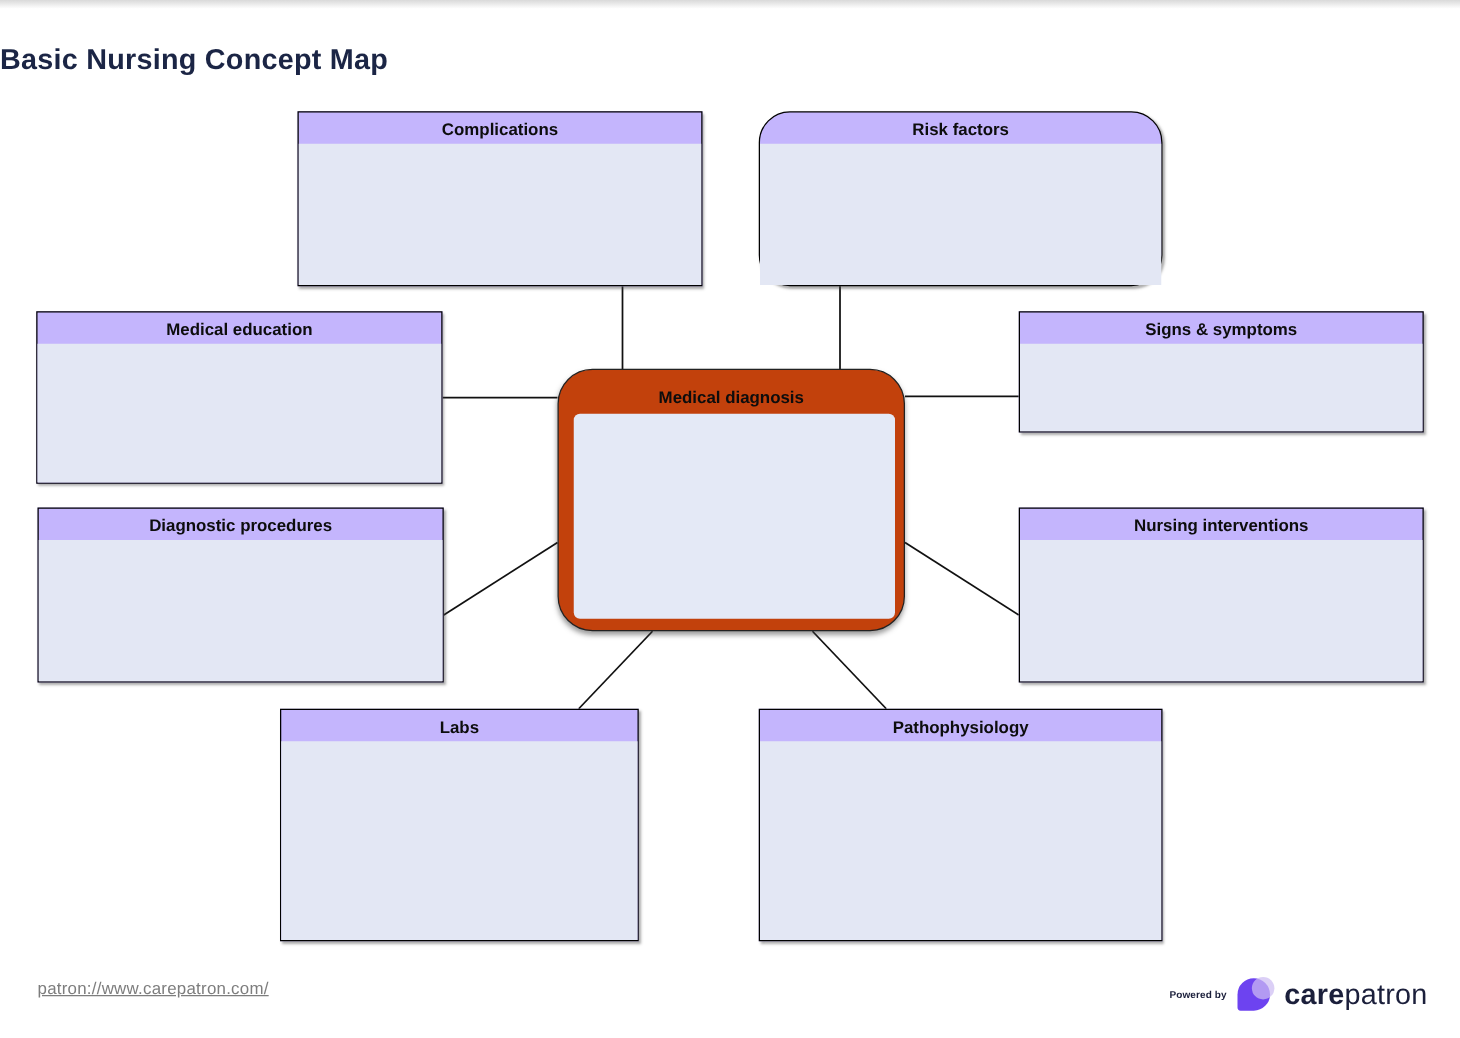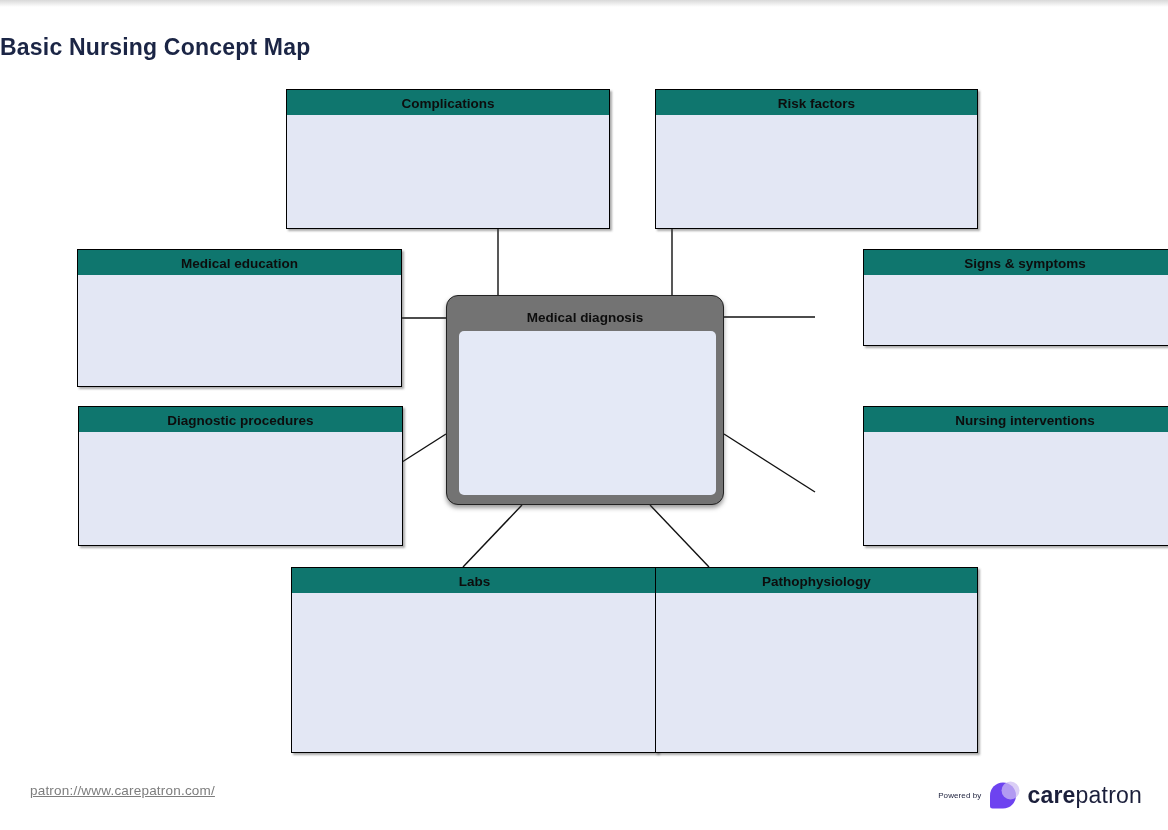--- a/index.html
+++ b/index.html
@@ -18,49 +18,48 @@
     position:absolute;left:0;top:34px;width:1168px;
     margin:0;
     font-size:23px;font-weight:700;color:#1b2545;
     letter-spacing:0.2px;
   }
   svg.edges{position:absolute;left:0;top:0;}
   svg.edges line{stroke:#111111;stroke-width:1.4;}
 
   .node{
     position:absolute;
-    background:#0f766e;
+    background:#c4b5fd;
     border:1.5px solid #000000;
     box-shadow:1.5px 2px 2px rgba(70,70,70,0.45);
     box-sizing:border-box;
-    margin-left:48px;
   }
   .node-label{
     position:absolute;left:0;top:0;right:0;height:25px;
     line-height:27px;text-align:center;
     font-size:13.5px;font-weight:700;color:#0d0d0d;
   }
   .node-body{
     position:absolute;left:0;right:0;top:25px;bottom:0;
     background:#e3e7f4;
   }
   .box-complications{left:238px;top:89px;width:324px;height:140px;}
-  .box-risk-factors{left:607px;top:89px;width:323px;height:140px;}
+  .box-risk-factors{left:607px;top:89px;width:323px;height:140px;border-radius:25px;}
   .box-patient-education{left:29px;top:249px;width:325px;height:138px;}
   .box-signs-symptoms{left:815px;top:249px;width:324px;height:97px;text-decoration:underline;}
   .box-diagnostic-procedures{left:30px;top:406px;width:325px;height:140px;}
   .box-nursing-interventions{left:815px;top:406px;width:324px;height:140px;}
-  .box-labs{left:243px;top:567px;width:367px;height:186px;}
+  .box-labs{left:224px;top:567px;width:287px;height:186px;}
   .box-pathophysiology{left:607px;top:567px;width:323px;height:186px;}
 
   .center-node{
     position:absolute;left:446px;top:295px;width:278px;height:210px;
-    background:#737373;
+    background:#c2410c;
     border:1.3px solid #222222;
-    border-radius:12px;
+    border-radius:28px;
     box-shadow:0 3px 4px rgba(60,60,60,0.5);
     box-sizing:border-box;
   }
   .center-label{
     position:absolute;left:0;right:0;top:10px;height:24px;
     line-height:24px;text-align:center;
     font-size:13.5px;font-weight:700;color:#0d0d0d;
   }
   .center-body{
     position:absolute;left:12px;right:7px;top:35px;bottom:9px;
@@ -70,21 +69,21 @@
   .footer-url{
     position:absolute;left:30px;top:783px;
     font-size:13.5px;color:#7d7d7d;text-decoration:underline;
     letter-spacing:0.2px;
   }
   .powered{
     position:absolute;right:26px;top:778px;height:34px;
     display:flex;align-items:center;gap:6px;
   }
   .powered-label{
-    font-size:8px;color:#1b1f3b;font-weight:400;letter-spacing:0.1px;
+    font-size:8px;color:#1b1f3b;font-weight:700;letter-spacing:0.1px;
   }
   .brand{
     font-size:23px;color:#1b1f3b;letter-spacing:0.2px;
   }
   .brand .b{font-weight:700;}
 </style>
 </head>
 <body>
 
 <div class="canvas">

